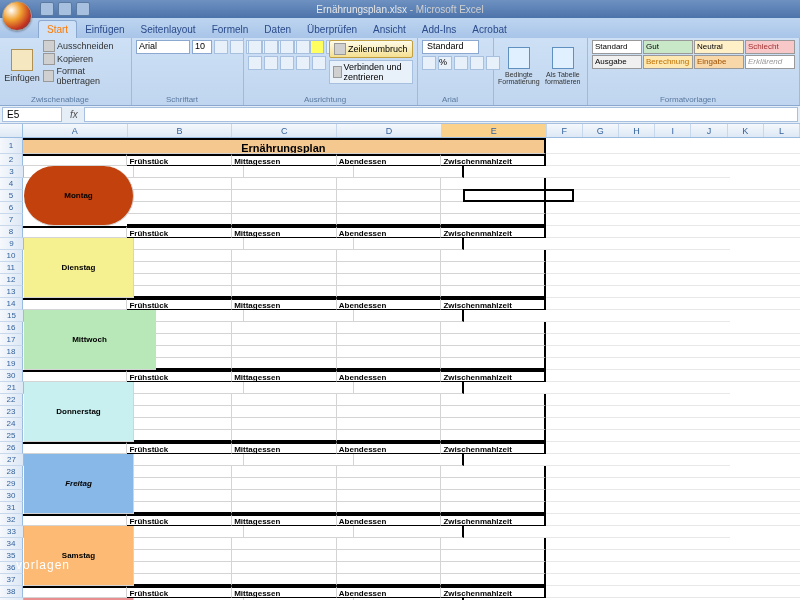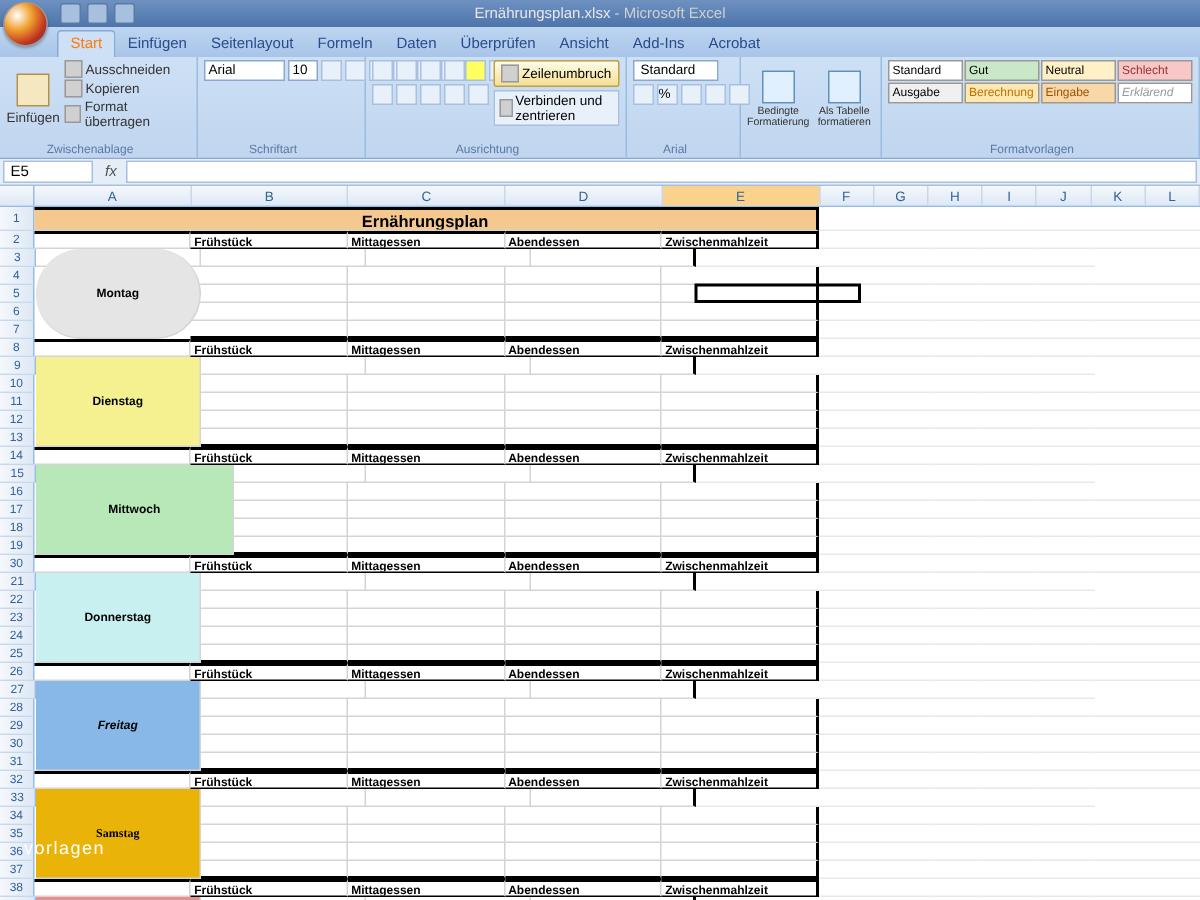--- a/index.html
+++ b/index.html
@@ -62,26 +62,26 @@
 .rows { position: relative; }
 .row { display: flex; height: 12px; font-size: 8px; }
 .rowh { width: 24px; background: linear-gradient(90deg,#f5f8fc,#dde8f5); border-right: 1px solid #9abce0; border-bottom: 1px solid #c8d8ec; text-align: center; color: #34629c; line-height: 12px; }
 .cell { border-right: 1px solid #d4d4d4; border-bottom: 1px solid #d4d4d4; padding: 0 2px; line-height: 12px; overflow: hidden; white-space: nowrap; }
 .cell.nb { border-right: none; border-bottom: 1px solid #e8e8e8; }
 .cell.narrow { width: 38px; }
 
 .plan-title { background: #f5c890; font-weight: bold; text-align: center; font-size: 11px; height: 16px; line-height: 16px; }
 .mealhdr { font-weight: bold; border-bottom: 1px solid #000; }
 .daycell { font-weight: bold; text-align: center; display: flex; align-items: center; justify-content: center; }
-.day-montag { background: #e5e5e5; border-radius: 30px; }
+.day-montag { background: #c2410c; border-radius: 30px; }
 .day-dienstag { background: #f5f090; }
 .day-mittwoch { background: #b8e8b8; }
 .day-donnerstag { background: #c8f0f0; }
 .day-freitag { background: #88b8e8; font-style: italic; }
-.day-samstag { background: #eab308; font-family: Liberation Serif, serif; }
+.day-samstag { background: #fdba74; }
 .day-sonntag { background: #e89090; }
 .thick-b { border-bottom: 2px solid #000 !important; }
 .thick-r { border-right: 2px solid #000 !important; }
 .thick-t { border-top: 2px solid #000 !important; }
 
 .sel-cell { position: absolute; border: 2px solid #000; background: rgba(0,0,0,0); pointer-events: none; }
 
 .watermark { position: absolute; bottom: 28px; left: 16px; color: #fff; font-size: 12px; letter-spacing: 1px; }
 </style>
 </head>

